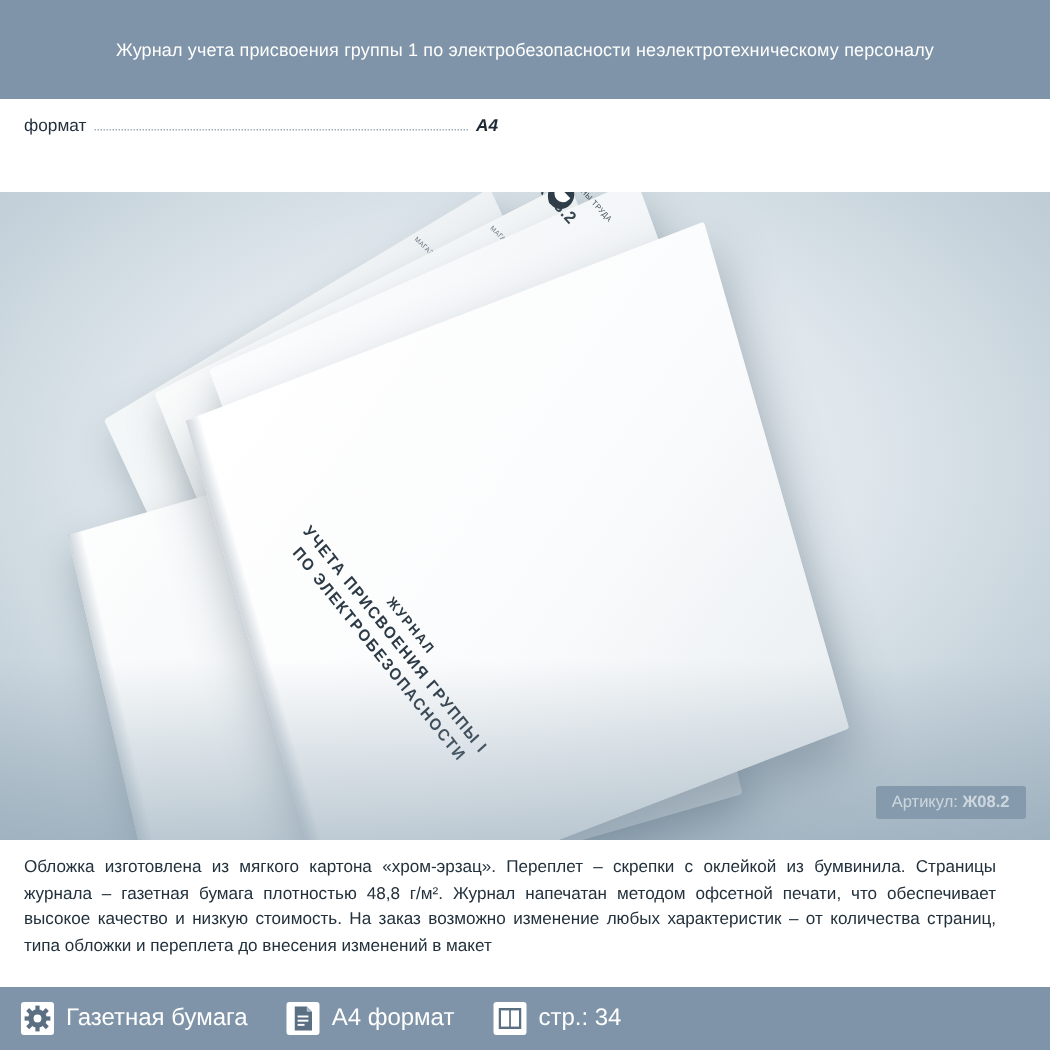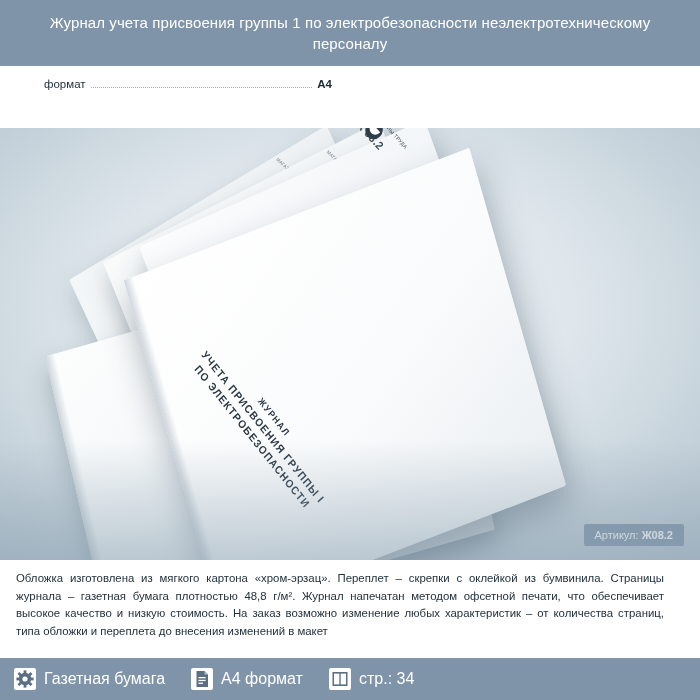--- a/index.html
+++ b/index.html
@@ -25,21 +25,21 @@
     width: 700px;
     height: 66px;
     background: #7f94a8;
     display: flex;
     align-items: center;
     justify-content: center;
     text-align: center;
   }
   .header-title {
     color: #ffffff;
-    font-size: 15px;
+    font-size: 12px;
     line-height: 21px;
     font-weight: normal;
     padding: 0 24px;
     letter-spacing: 0.1px;
   }
 
   
   .specs {
     position: absolute;
     left: 0; top: 66px;
@@ -55,31 +55,32 @@
   }
   .spec-cell {
     display: flex;
     align-items: baseline;
     width: 50%;
     padding-right: 18px;
     font-size: 11.5px;
     color: #2b3a47;
   }
   .spec-cell.right { padding-right: 0; padding-left: 18px; }
-  .spec-label { white-space: nowrap; color: #24313d; margin-left: 28px; }
+  .spec-label { white-space: nowrap; color: #24313d; }
   .spec-dots {
     flex: 1 1 auto;
     border-bottom: 1px dotted #9fb0bd;
     margin: 0 5px 3px 5px;
     height: 8px;
   }
   .spec-value {
     white-space: nowrap;
     font-weight: bold;
     color: #1d2a35;
+    font-style: italic;
   }
 
   
   .photo {
     position: absolute;
     left: 0; top: 128px;
     width: 700px;
     height: 432px;
     overflow: hidden;
     background:

